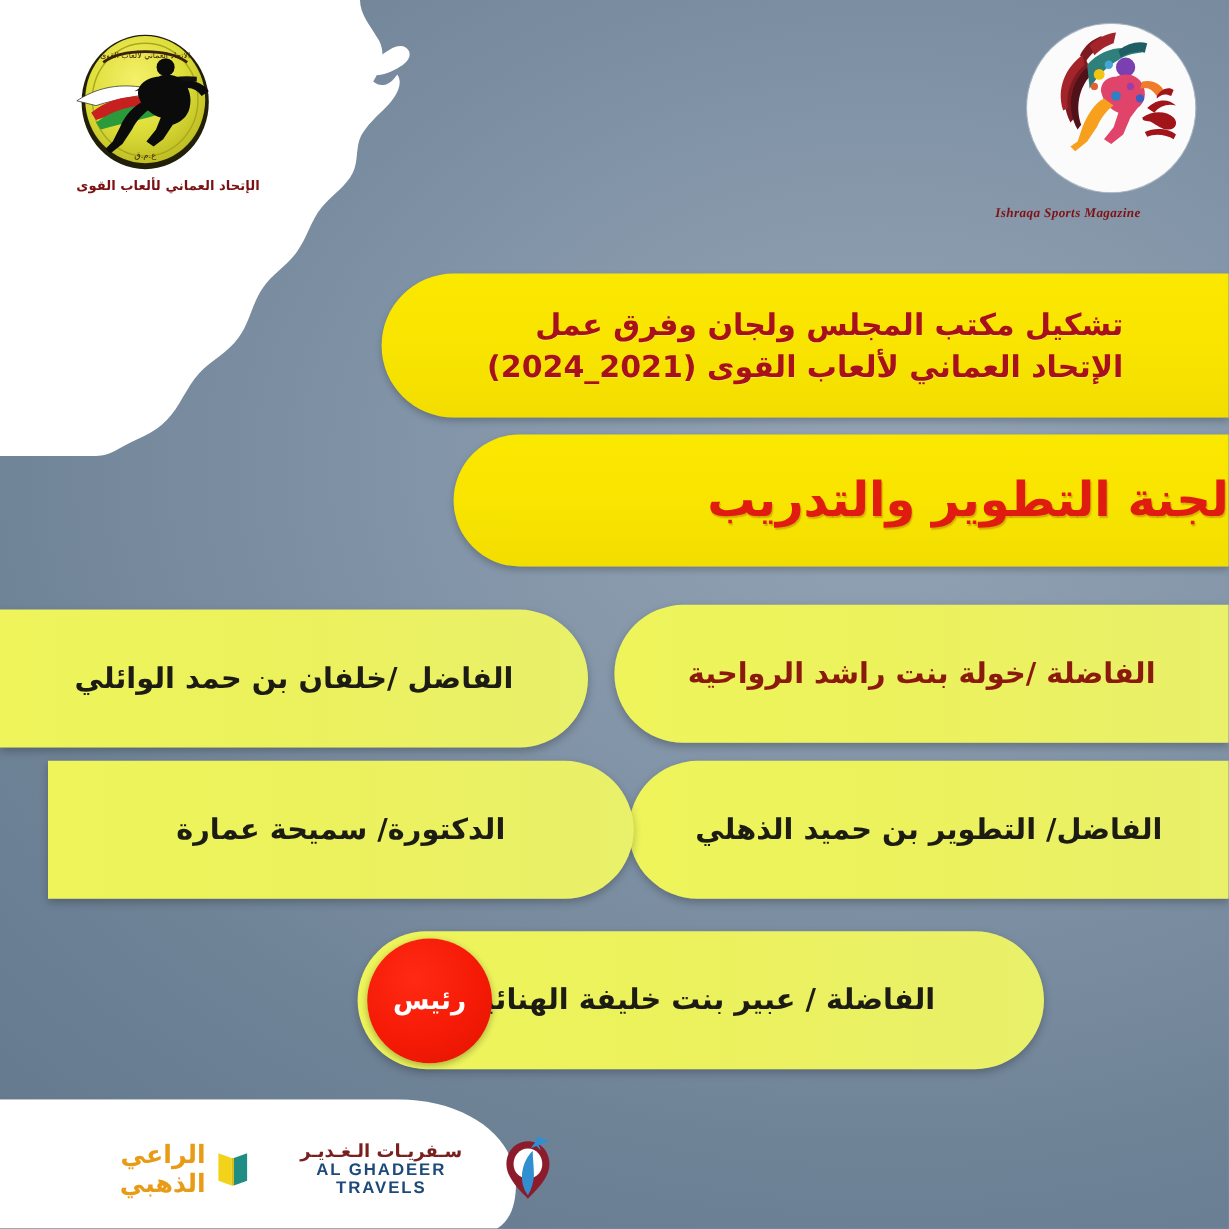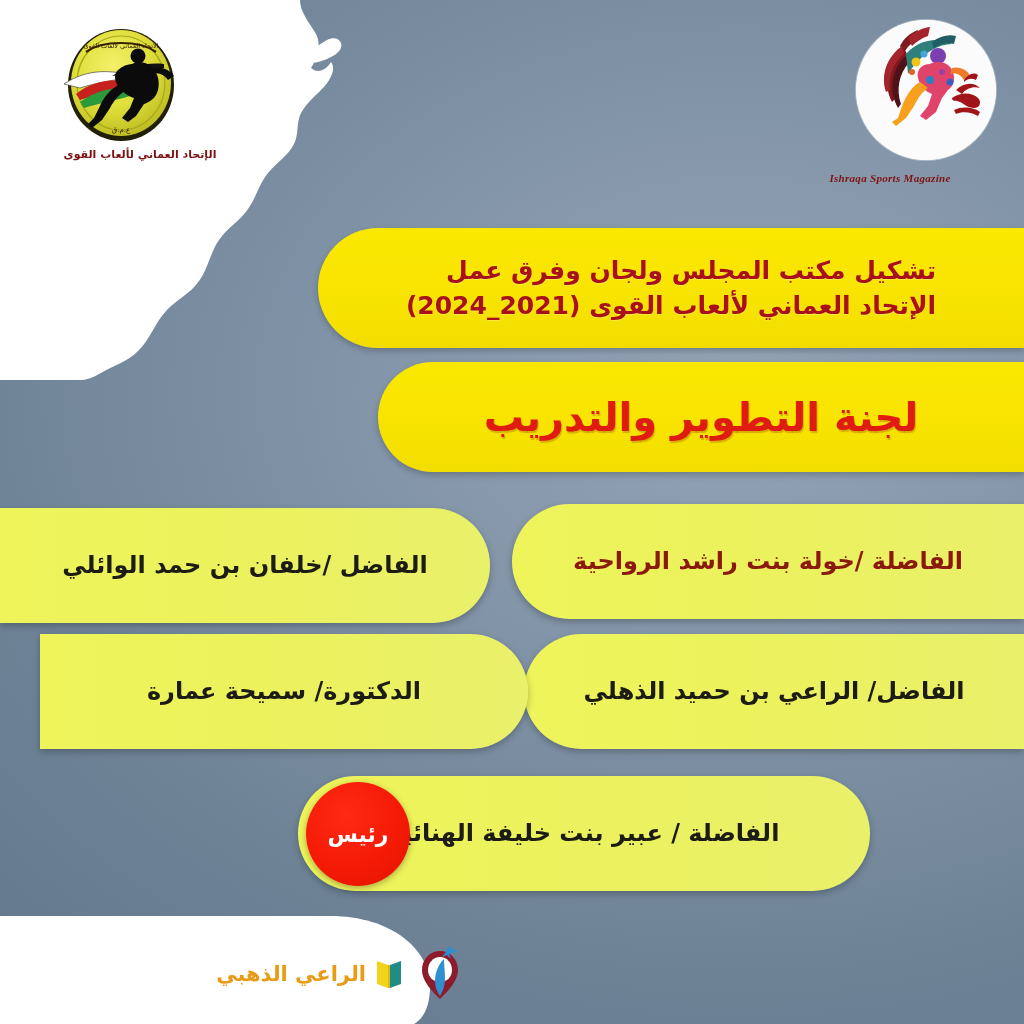--- a/index.html
+++ b/index.html
@@ -47,21 +47,21 @@
     padding:0 26px;font-family:"DejaVu Sans","Liberation Sans",sans-serif;
     text-shadow:0 1px 0 rgba(255,255,255,.25);
   }
 
   
   .sub-banner{
     position:absolute;right:0;left:378px;top:362px;height:110px;
     background:linear-gradient(180deg,#fbe800 0%,#f8e400 55%,#f2dd00 100%);
     border-radius:55px 0 0 55px;
     box-shadow:0 3px 6px rgba(0,0,0,.22);
-    display:flex;align-items:center;justify-content:center;
+    display:flex;align-items:center;justify-content:flex-start;
   }
   .sub-banner .t{
     color:#e01b10;font-weight:bold;font-size:40px;letter-spacing:-.5px;
     font-family:"DejaVu Sans","Liberation Sans",sans-serif;
     text-shadow:1px 2px 1px rgba(120,20,10,.25);
   }
 
   
   .pill{
     position:absolute;height:115px;display:flex;align-items:center;justify-content:center;
@@ -218,21 +218,21 @@
 
   <div class="pill maroon pill-r1-right">
     <div class="t">الفاضلة /خولة بنت راشد الرواحية</div>
   </div>
 
   <div class="pill dark pill-r1-left">
     <div class="t">الفاضل /خلفان بن حمد الوائلي</div>
   </div>
 
   <div class="pill dark pill-r2-right">
-    <div class="t">الفاضل/ الراعي بن حميد الذهلي</div>
+    <div class="t">الفاضل/ التطوير بن حميد الذهلي</div>
   </div>
 
   <div class="pill dark pill-r2-left">
     <div class="t">الدكتورة/ سميحة عمارة</div>
   </div>
 
   <div class="pill dark pill-r3">
     <div class="t">الفاضلة / عبير بنت خليفة الهنائية</div>
   </div>
   <div class="badge badge-muqarrir">
@@ -246,20 +246,24 @@
   <div class="footer-logos">
     <div class="ghadeer">
       <svg width="44" height="54" viewBox="0 0 44 54">
         <path d="M22,4 C12,4 4,12 4,23 C4,35 16,46 22,52 C28,46 40,35 40,23 C40,12 32,4 22,4 Z" fill="#8c1b2c"></path>
         <path d="M22,10 C15,10 10,16 10,23 C10,30 15,35 22,35 C29,35 34,30 34,23
                  C34,16 29,10 22,10 Z" fill="#ffffff"></path>
         <path d="M26,12 C20,18 17,26 17,34 C17,40 19,45 22,49 C25,44 27,38 27,32
                  C27,25 26,18 26,12 Z" fill="#2f8fd0"></path>
         <path d="M30,0 L40,4 L31,7 L33,12 L29,8 L24,10 L28,5 Z" fill="#2f8fd0"></path>
       </svg>
+      <div class="ghadeer-text">
+        <div class="ghadeer-ar">سـفريـات الـغـديـر</div>
+        <div class="ghadeer-en">AL GHADEER TRAVELS</div>
+      </div>
     </div>
 
     <div class="sponsor">
       <svg width="30" height="32" viewBox="0 0 30 32">
         <path d="M3,3 L14,7 L14,30 L3,26 Z" fill="#f2d31a"></path>
         <path d="M27,3 L16,7 L16,30 L27,26 Z" fill="#1f8d84"></path>
         <path d="M14,7 L16,7 L16,30 L14,30 Z" fill="#d9bb14"></path>
       </svg>
       <div class="sponsor-text">الراعي الذهبي</div>
     </div>

